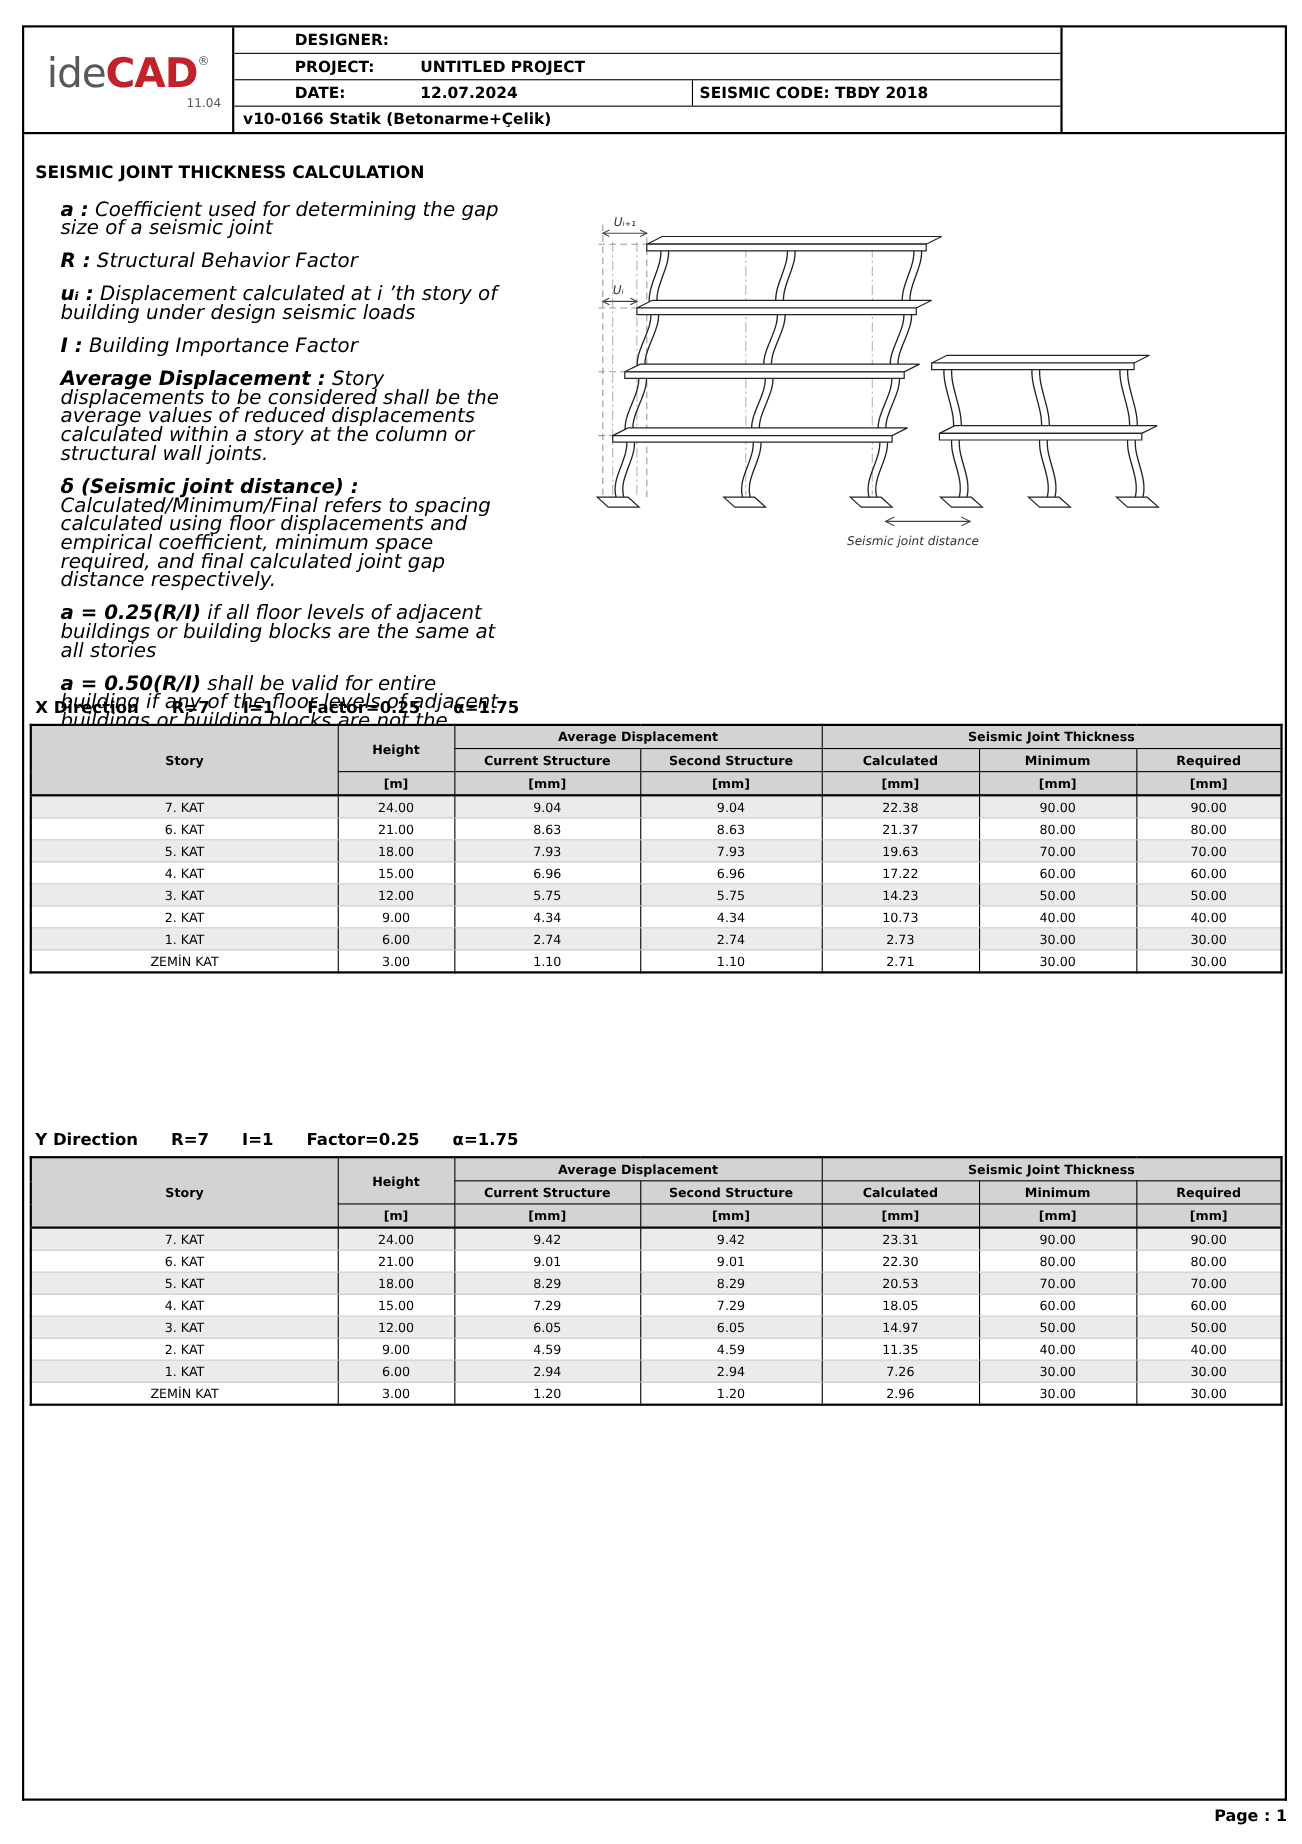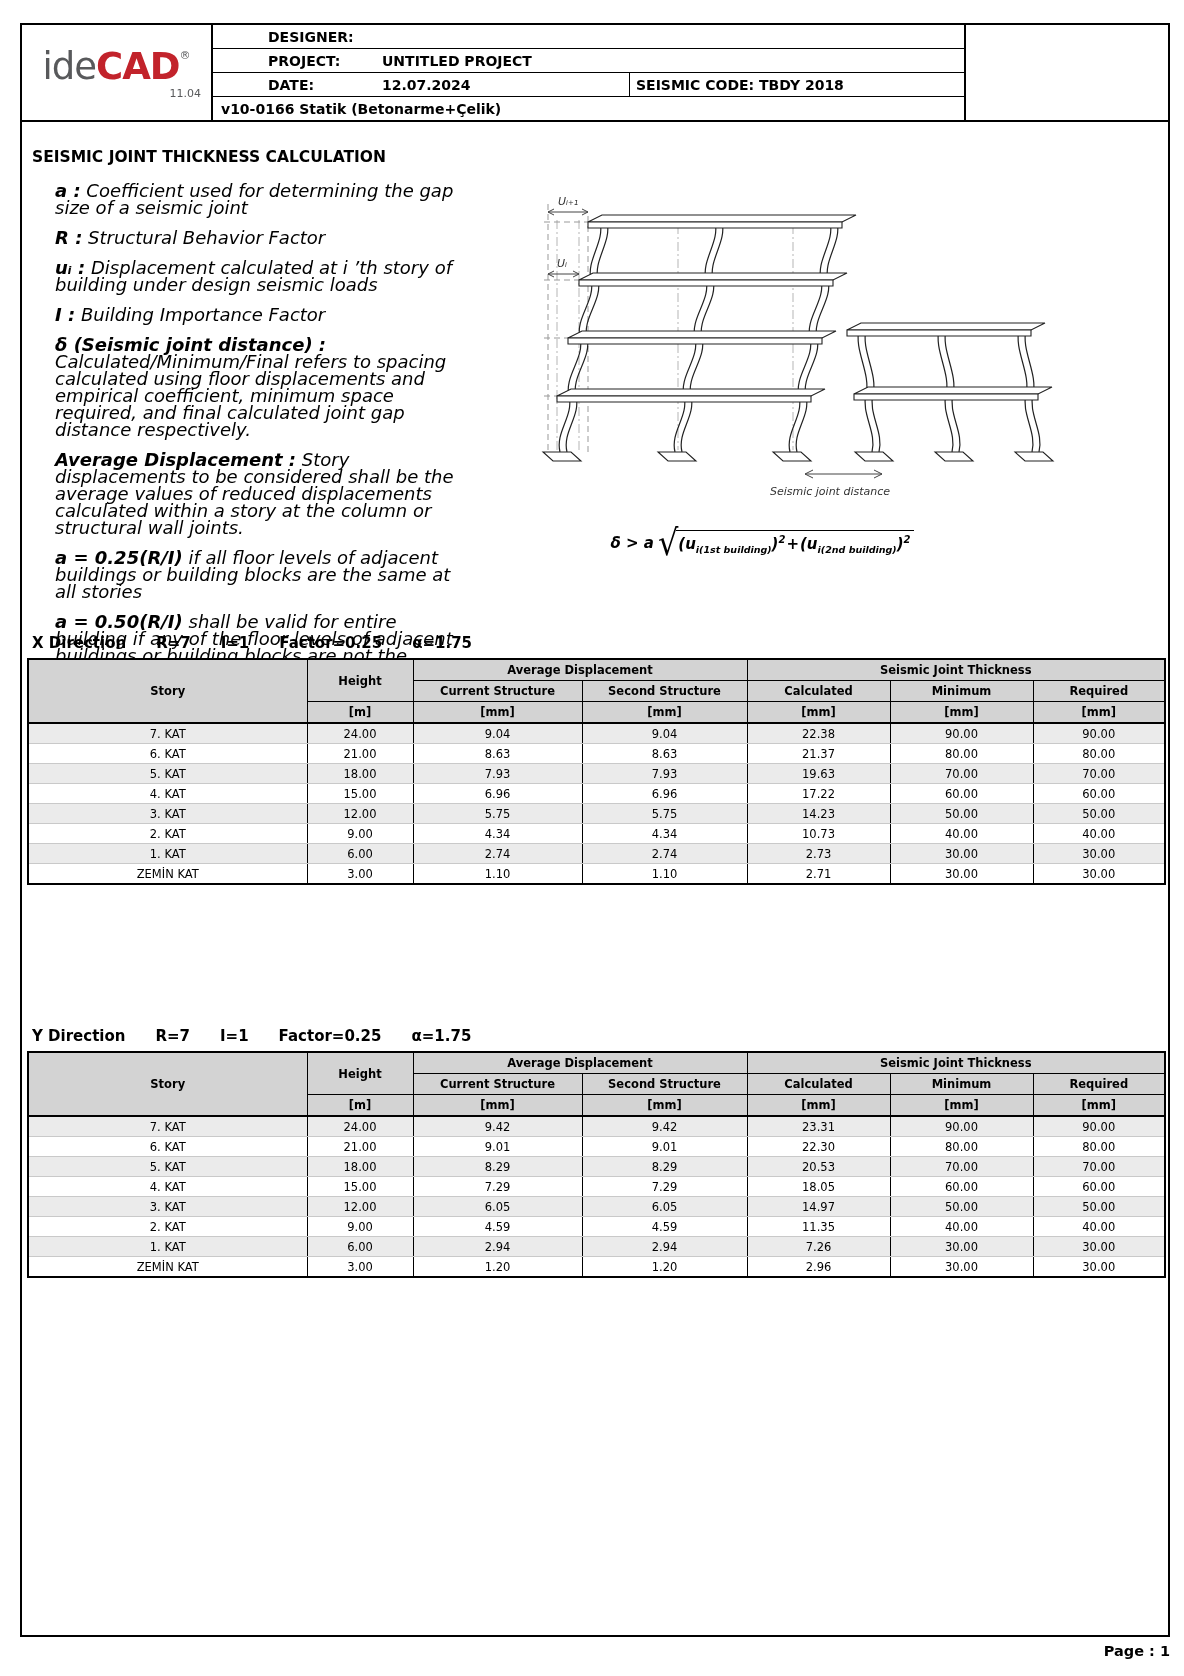--- a/index.html
+++ b/index.html
@@ -120,22 +120,22 @@
 
   <div class="main-box">
 
     <div class="doc-title">SEISMIC JOINT THICKNESS CALCULATION</div>
 
     <div class="defs">
       <p><span class="term">a :</span> <span>Coefficient used for determining the gap size of a seismic joint</span></p>
       <p><span class="term">R :</span> <span>Structural Behavior Factor</span></p>
       <p><span class="term">uᵢ :</span> <span>Displacement calculated at i ’th story of building under design seismic loads</span></p>
       <p><span class="term">I :</span> <span>Building Importance Factor</span></p>
+      <p><span class="term">Average Displacement :</span> <span>Story displacements to be considered shall be the average values of reduced displacements calculated within a story at the column or structural wall joints.</span></p>
       <p><span class="term">δ (Seismic joint distance) :</span> <span>Calculated/Minimum/Final refers to spacing calculated using floor displacements and empirical coefficient, minimum space required, and final calculated joint gap distance respectively.</span></p>
-      <p><span class="term">Average Displacement :</span> <span>Story displacements to be considered shall be the average values of reduced displacements calculated within a story at the column or structural wall joints.</span></p>
       <p><span class="term">a = 0.25(R/I)</span> <span>if all floor levels of adjacent buildings or building blocks are the same at all stories</span></p>
       <p><span class="term">a = 0.50(R/I)</span> <span>shall be valid for entire building if any of the floor levels of adjacent buildings or building blocks are not the same</span></p>
     </div>
 
     <div class="diagram-wrap">
       <svg width="565" height="334" viewBox="0 0 565 334" xmlns="http://www.w3.org/2000/svg">
 
         <g>
           <line class="ghost" stroke-dasharray="6 4" x1="48" y1="24" x2="48" y2="272"></line>
           <line class="ghost" stroke-dasharray="6 4" x1="88" y1="36" x2="88" y2="272"></line>
@@ -198,25 +198,20 @@
 
         <g>
           <line class="arrow" x1="305" y1="294" x2="382" y2="294"></line>
           <polyline class="arrow" points="313,290 305,294 313,298"></polyline>
           <polyline class="arrow" points="374,290 382,294 374,298"></polyline>
           <text class="svgtxt" x="330" y="315" text-anchor="middle">Seismic joint distance</text>
         </g>
       </svg>
     </div>
 
-    <div class="formula">
-      <span class="f-pre">δ &gt; a</span>
-      <span class="f-root">√</span>
-      <span class="f-rad"><span>(u</span><sub>i(1st building)</sub><span>)</span><sup>2</sup><span class="f-plus">+</span><span>(u</span><sub>i(2nd building)</sub><span>)</span><sup>2</sup></span>
-    </div>
 
     <div class="dir-heading x-heading">
       <span>X Direction</span><span>R=7</span><span>I=1</span><span>Factor=0.25</span><span>α=1.75</span>
     </div>
     <table class="rpt x-table">
       <colgroup>
           <col class="w1">
           <col class="w2">
           <col class="w3">
           <col class="w4">

